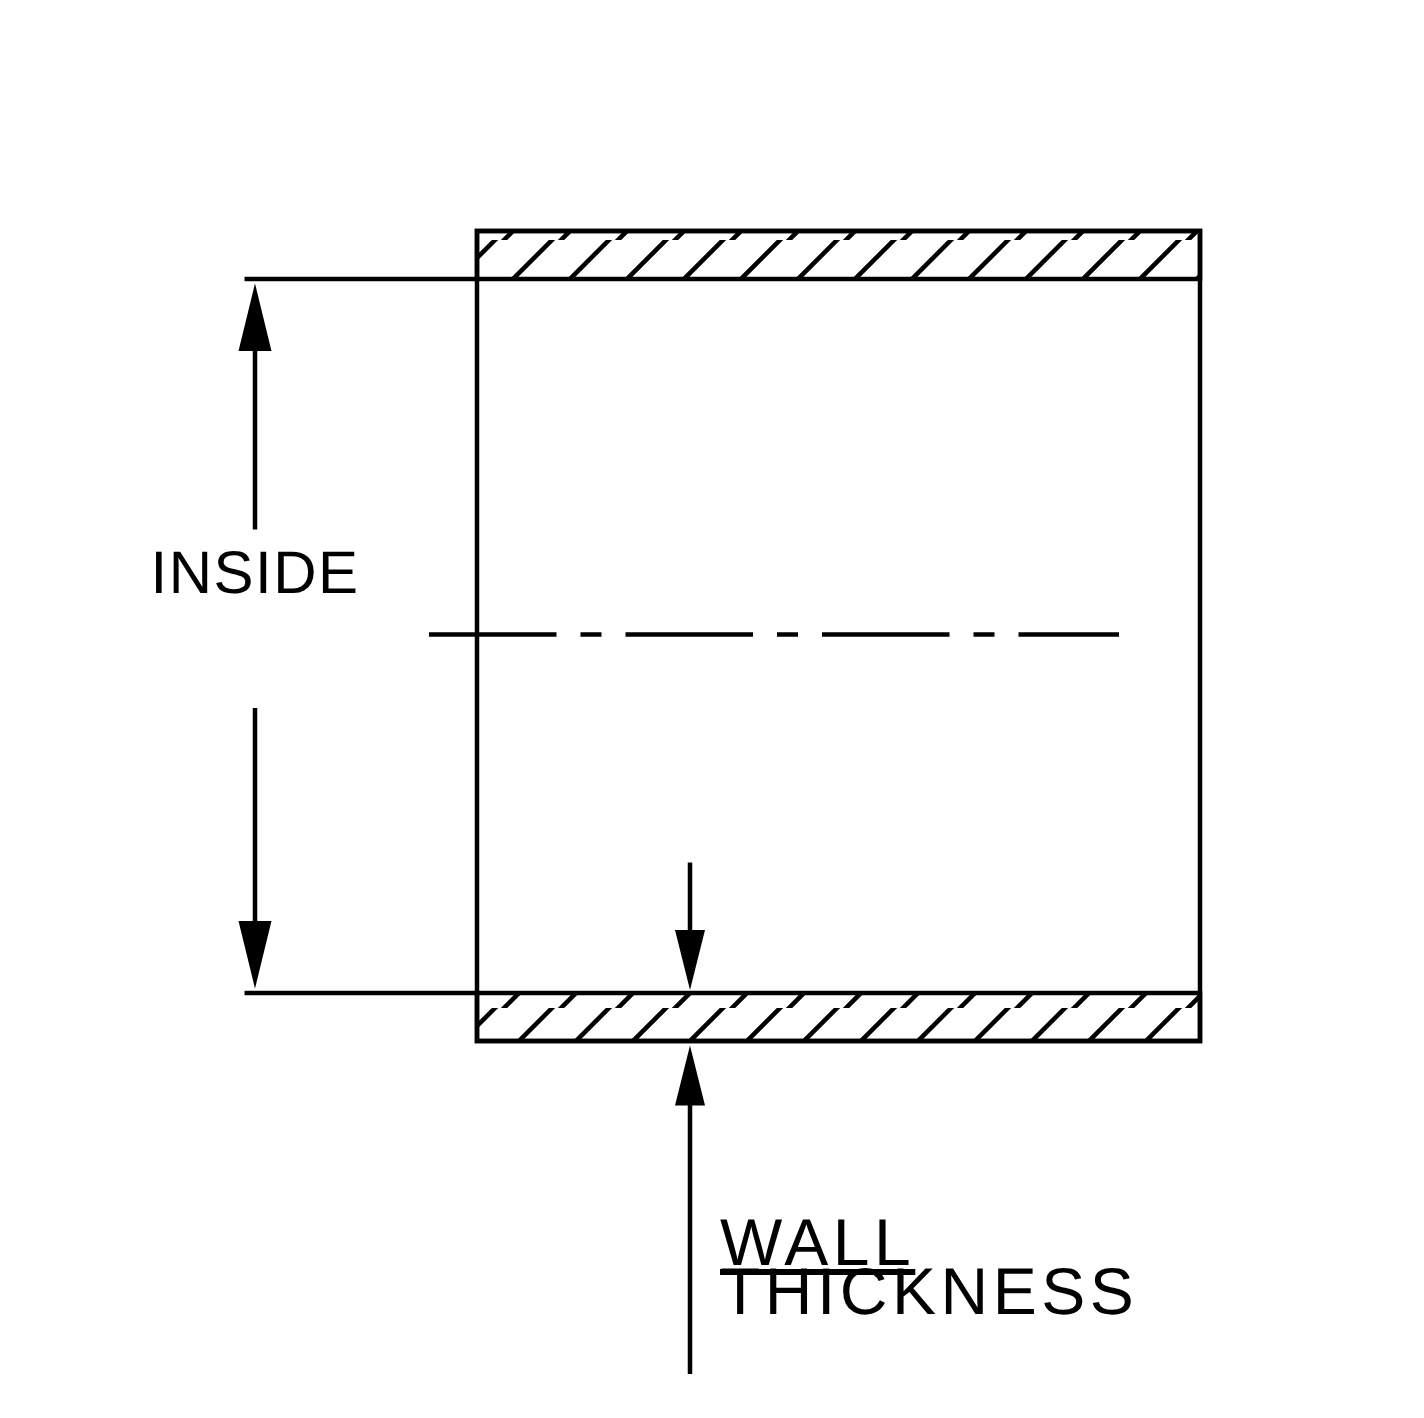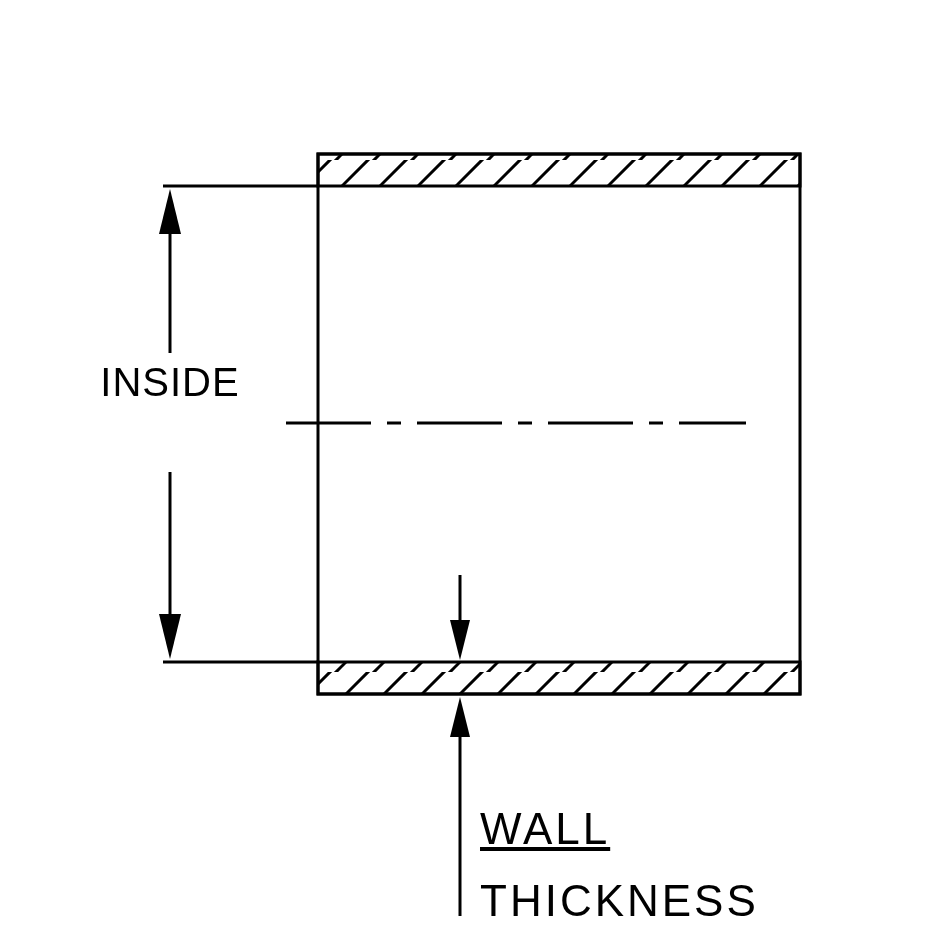--- a/index.html
+++ b/index.html
@@ -37,21 +37,21 @@
   }
   .id-line1 { top: 362px; }
   .id-line2 { top: 418px; }
   .wt-label {
     left: 480px;
     text-align: left;
     font-size: 44px;
     letter-spacing: 3px;
   }
   .wt-line1 { top: 807px; text-decoration: underline; }
-  .wt-line2 { top: 840px; margin-top: 39px; }
+  .wt-line2 { top: 840px; }
 </style>
 </head>
 <body>
 
 <div class="canvas">
 
   <svg width="949" height="945" viewBox="0 0 949 945">
     <defs>
       <pattern id="hatch" patternUnits="userSpaceOnUse" width="38" height="32">
         <path d="M-10,36 L30,-4 M28,36 L68,-4" stroke="#000000" stroke-width="3" fill="none"></path>

